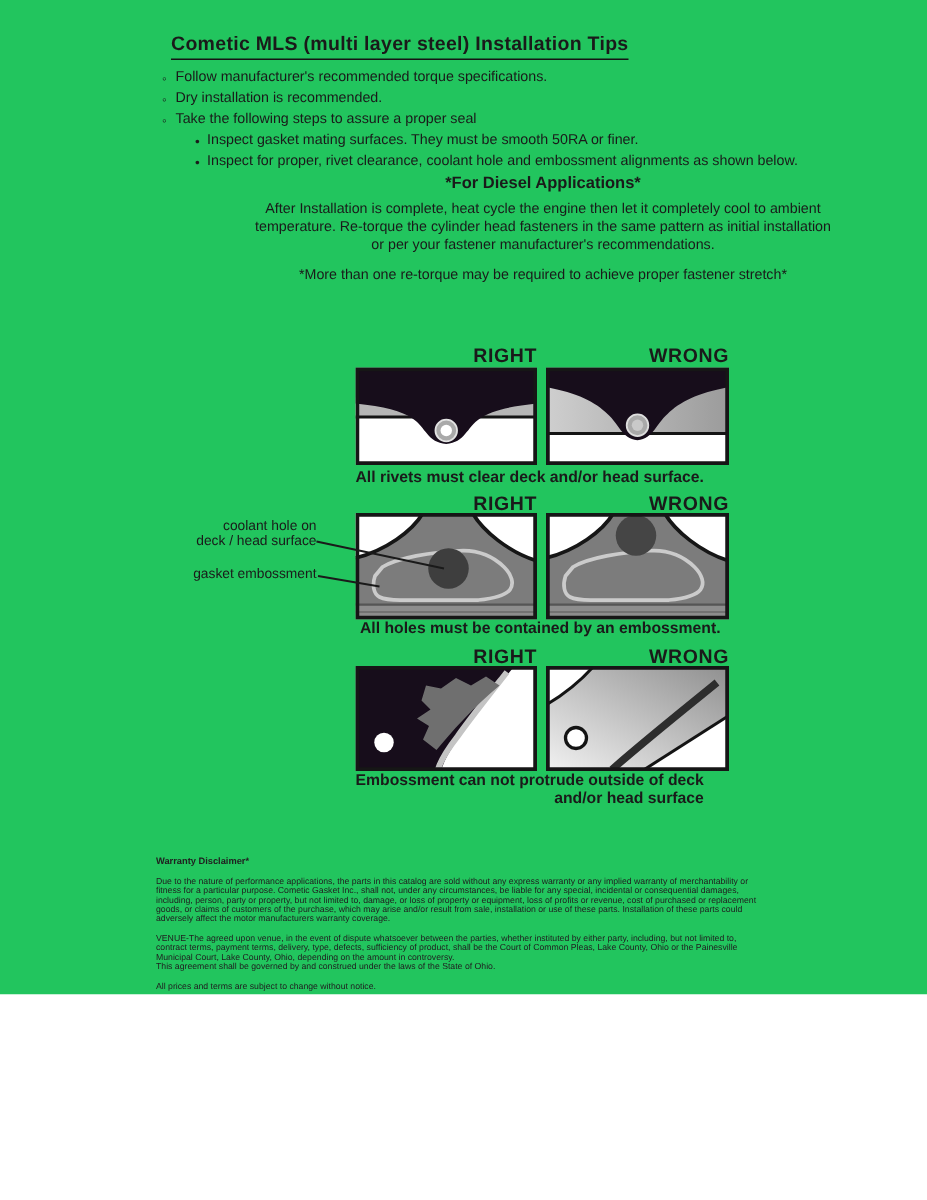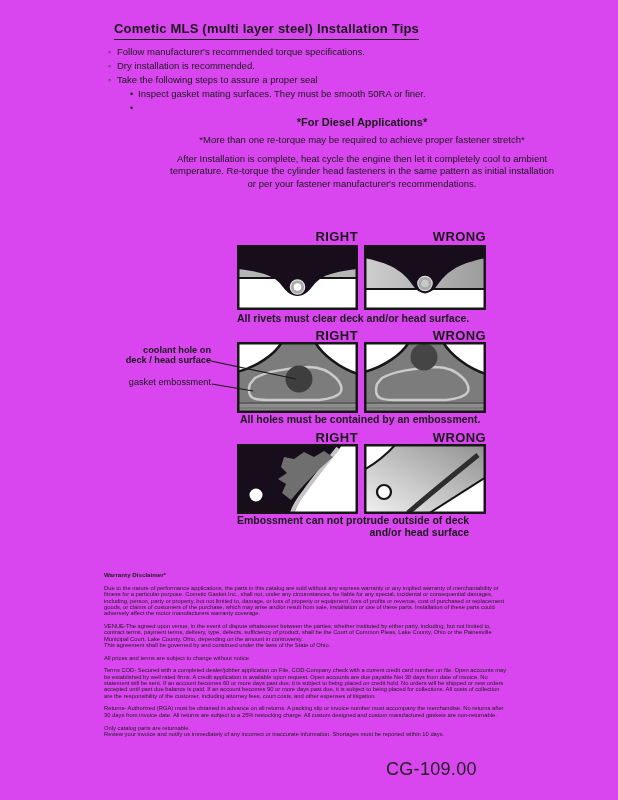--- a/index.html
+++ b/index.html
@@ -1,17 +1,17 @@
 <!DOCTYPE html>
 <html><head>
 <meta charset="utf-8">
 <style>
   html,body{margin:0;padding:0;background:#fff;}
   .page{
-    position:relative;width:618px;height:800px;background:#d946ef;
+    position:relative;width:618px;height:663px;background:#22c55e;
     font-family:"Liberation Sans","DejaVu Sans",sans-serif;color:#1a1a1a;overflow:hidden;
   }
   
   .title{
     position:absolute;left:114px;top:21px;margin:0;
     font-size:13px;font-weight:bold;letter-spacing:.2px;
     border-bottom:1.7px solid #141414;padding-bottom:3px;display:inline-block;
   }
   
   .bullets{position:absolute;left:108px;top:45px;width:500px;font-size:9.5px;}
@@ -75,29 +75,30 @@
     <div class="b-row">
       <span class="b-glyph">◦</span>
       <span>Take the following steps to assure a proper seal</span>
     </div>
     <div class="b-row sub">
       <span class="b-glyph">•</span>
       <span>Inspect gasket mating surfaces.  They must be smooth 50RA or finer.</span>
     </div>
     <div class="b-row sub">
       <span class="b-glyph">•</span>
+      <span>Inspect for proper, rivet clearance, coolant hole and embossment alignments as shown below.</span>
     </div>
   </div>
 
   <div class="diesel">
     <div class="diesel-h">*For Diesel Applications*</div>
-    <p class="body-p">*More than one re-torque may be required to achieve proper fastener stretch*</p>
     <p class="body-p">After Installation is complete, heat cycle the engine then let it completely cool to ambient
 temperature. Re-torque the cylinder head fasteners in the same pattern as initial installation
 or per your fastener manufacturer's recommendations.</p>
+    <p class="body-p">*More than one re-torque may be required to achieve proper fastener stretch*</p>
   </div>
 
   <div class="fig-label r1-right-label">RIGHT</div>
   <div class="fig-label r1-wrong-label">WRONG</div>
 
   <div class="fig-box r1-right-box">
     <svg width="121" height="65" viewBox="0 0 121 65">
       <rect width="121" height="65" fill="#ffffff"></rect>
       <rect y="20" width="121" height="13" fill="#b6b6b6"></rect>
       <rect y="32" width="121" height="2" fill="#141414"></rect>
@@ -124,21 +125,21 @@
       <circle cx="61" cy="38.5" r="3.8" fill="#c9c9c9"></circle>
       <rect x="1.25" y="1.25" width="119.5" height="62.5" fill="none" stroke="#161616" stroke-width="2.5"></rect>
     </svg>
   </div>
 
   <div class="fig-caption r1-caption">All rivets must clear deck and/or head surface.</div>
 
   <div class="fig-label r2-right-label">RIGHT</div>
   <div class="fig-label r2-wrong-label">WRONG</div>
 
-  <div class="callout callout-coolant" style="white-space:pre-line;font-weight:bold;">coolant hole on
+  <div class="callout callout-coolant" style="white-space:pre-line;">coolant hole on
 deck / head surface</div>
   <div class="callout callout-emboss">gasket embossment</div>
 
   <div class="fig-box r2-right-box">
     <svg width="121" height="71" viewBox="0 0 121 71">
       <rect width="121" height="71" fill="#7c7c7c"></rect>
       <rect y="61" width="121" height="10" fill="#8d8d8d"></rect>
       <line x1="0" y1="61" x2="121" y2="61" stroke="#555555" stroke-width="1.5"></line>
       <line x1="0" y1="66" x2="121" y2="66" stroke="#6a6a6a" stroke-width="1"></line>
       <path d="M0,0 L45,0 C38,12 20,25 0,30 Z" fill="#ffffff"></path>

